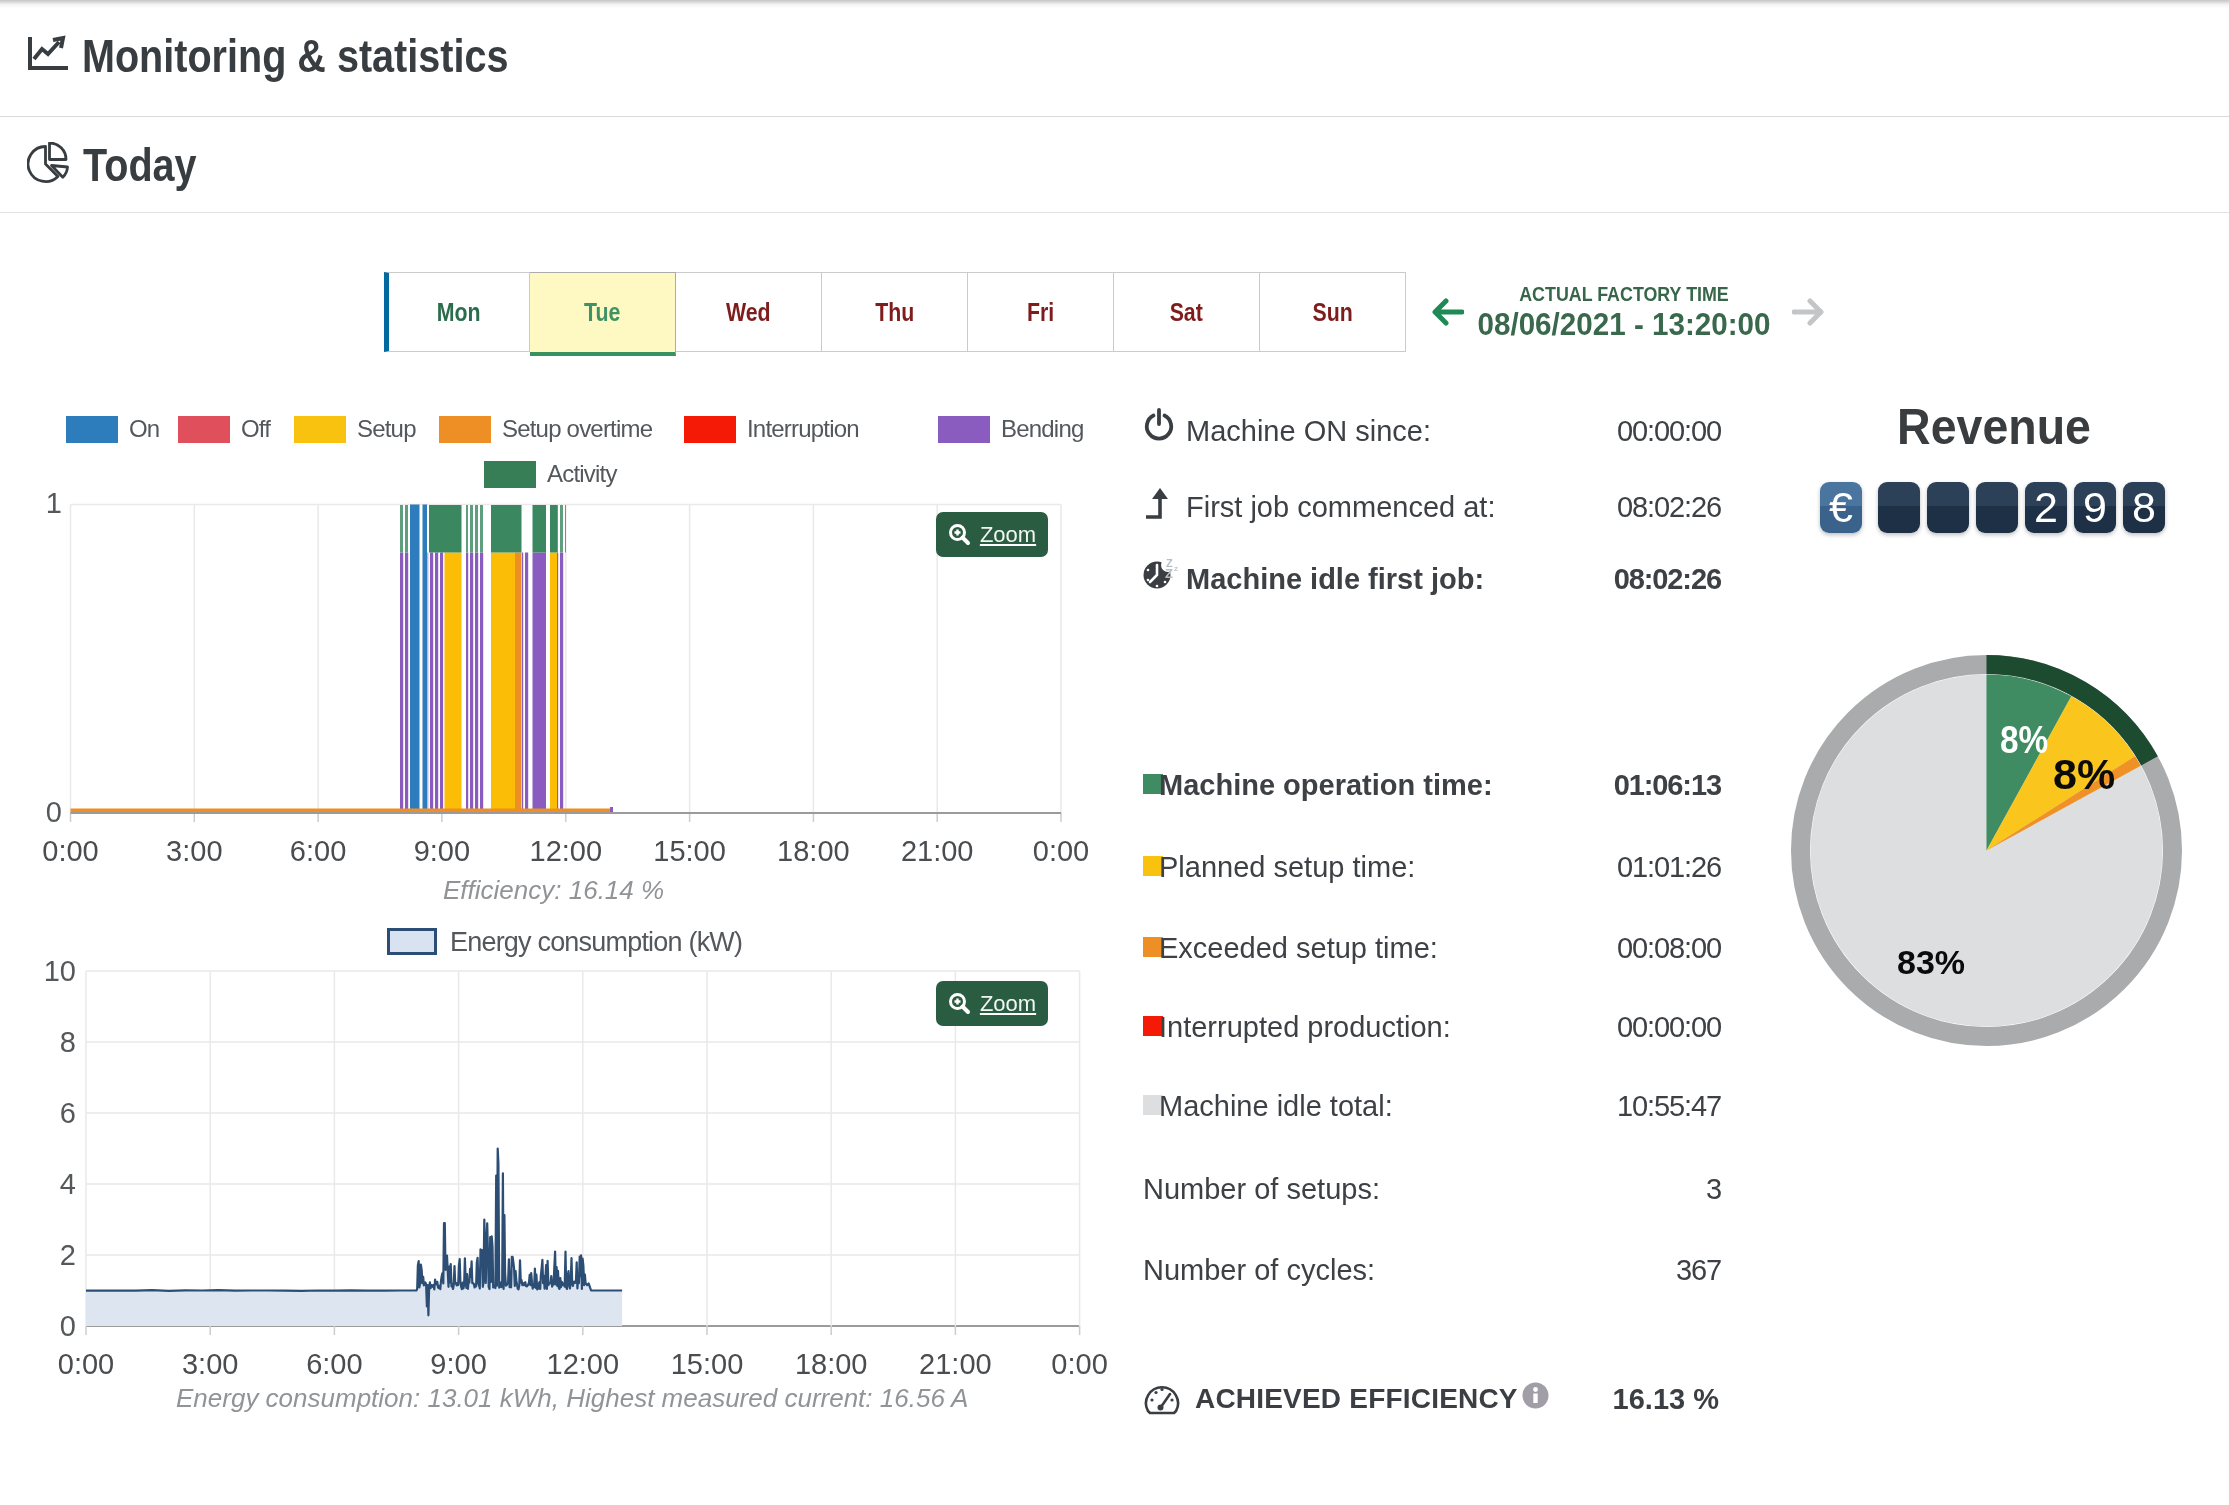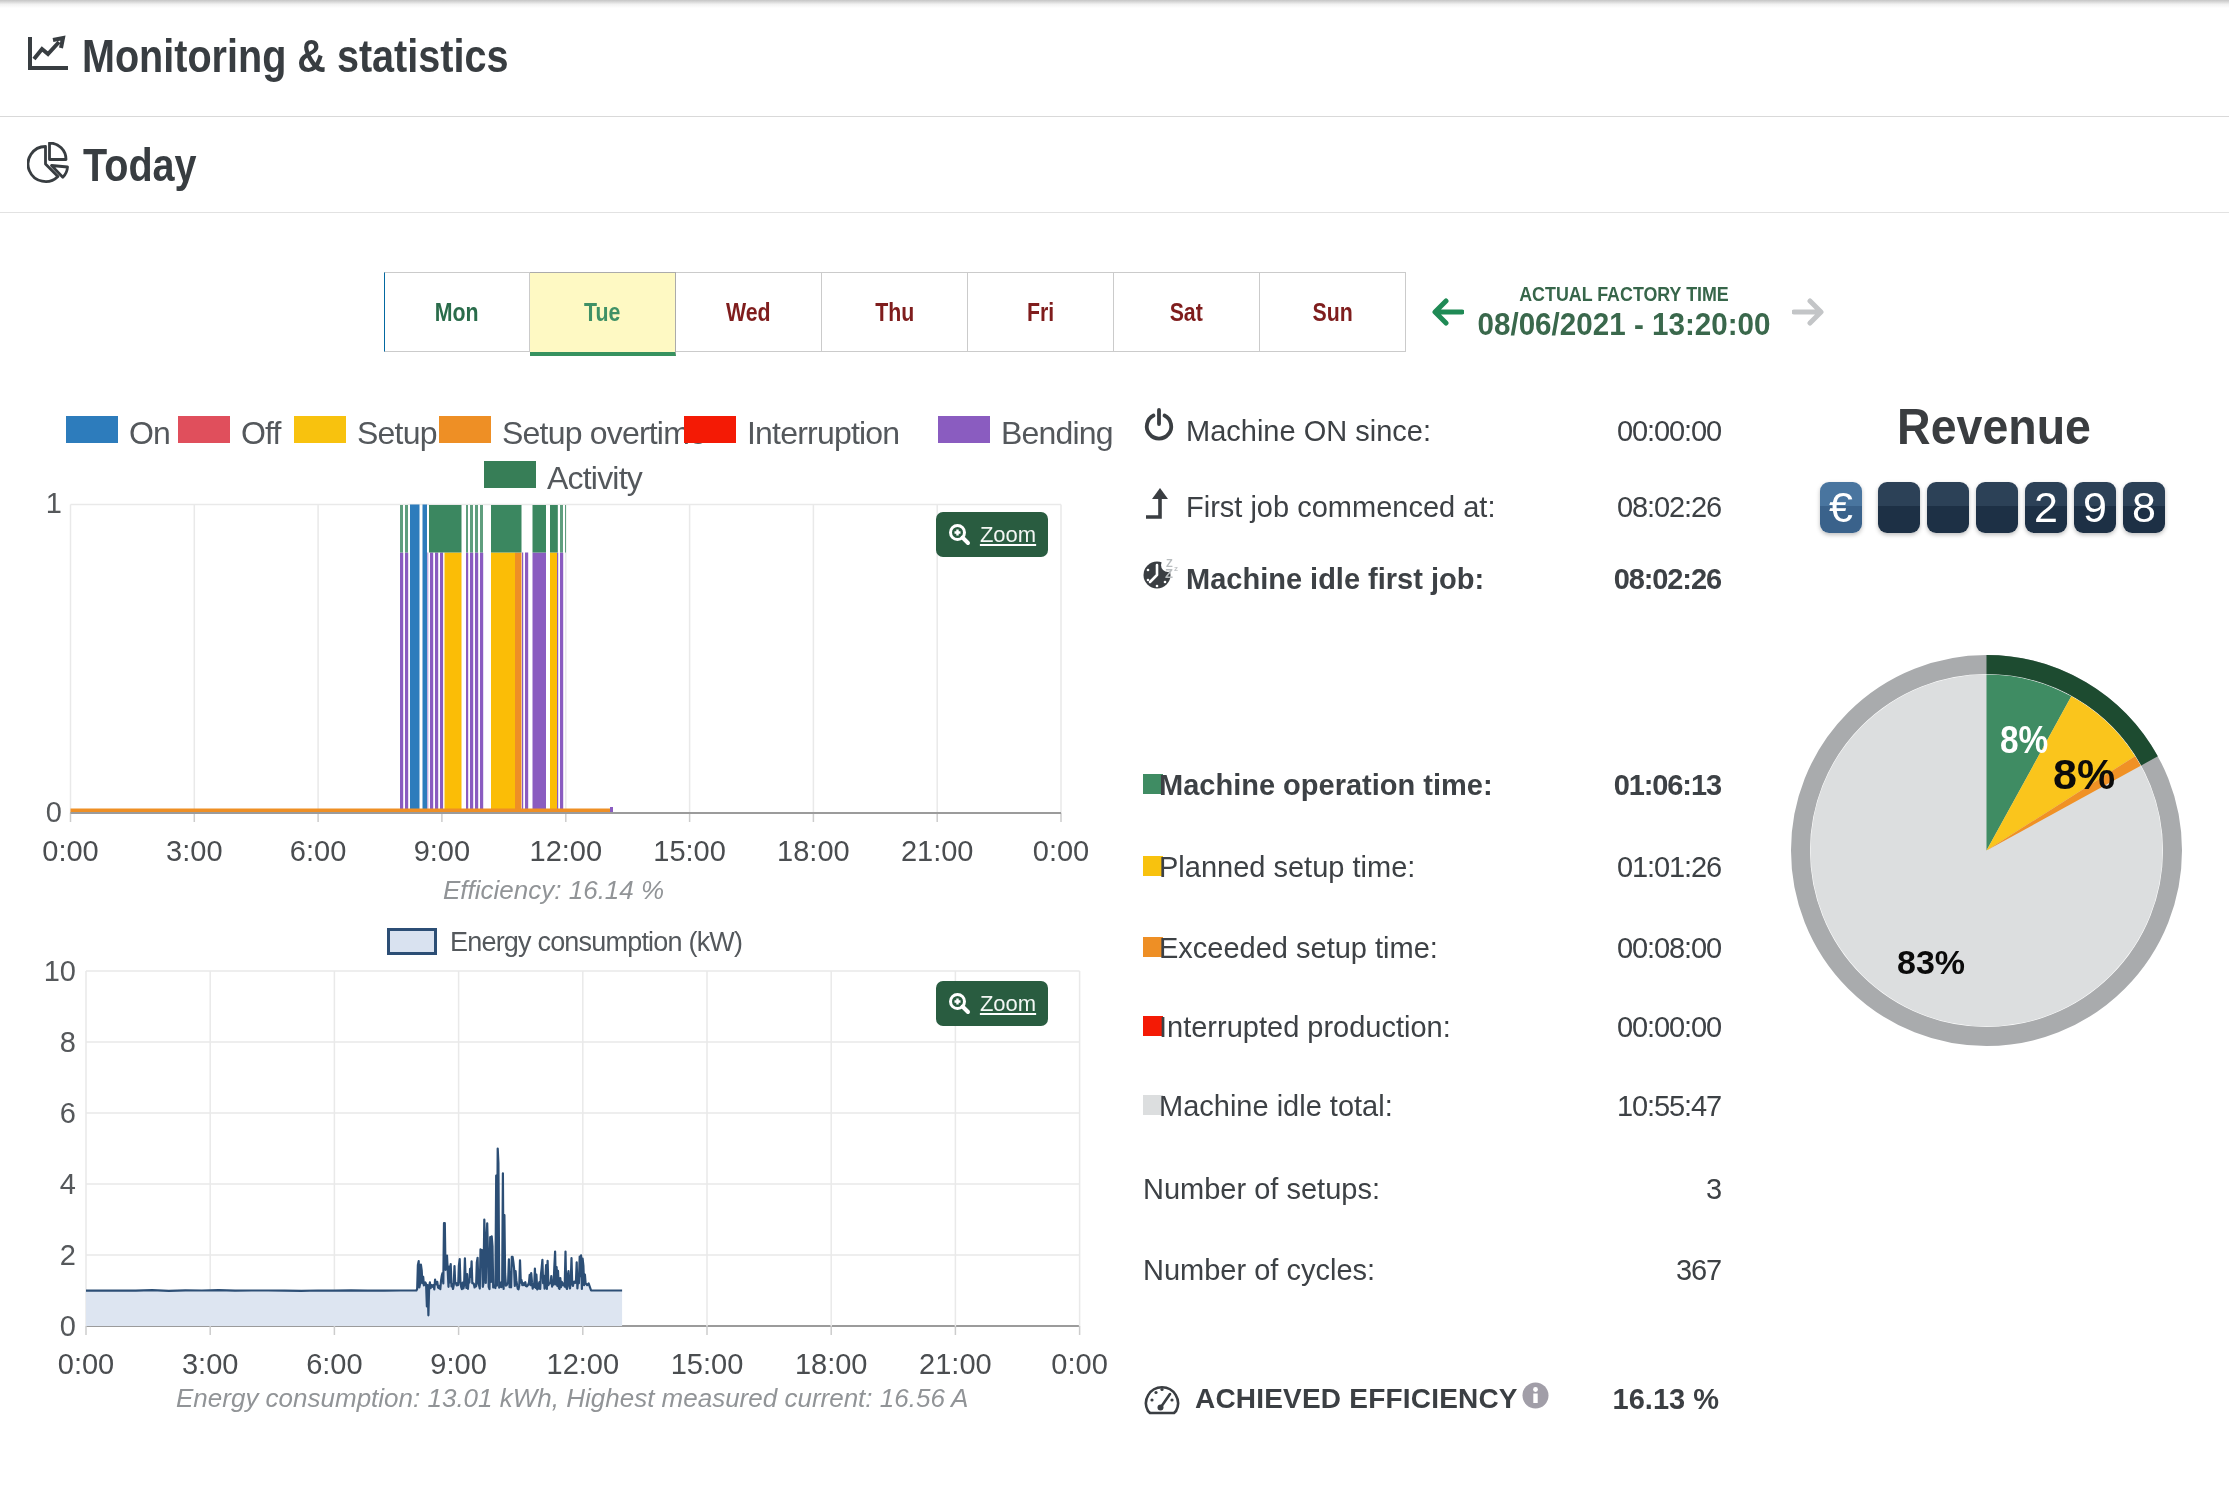--- a/index.html
+++ b/index.html
@@ -13,35 +13,35 @@
 .h2 { position:absolute; left:83px; top:138px; font-size:46px; font-weight:bold; color:#383d41; transform:scaleX(0.86); transform-origin:left top; white-space:nowrap; }
 .div1 { position:absolute; left:0; top:116px; width:2229px; height:1px; background:#d9d9d9; }
 .div2 { position:absolute; left:0; top:212px; width:2229px; height:1px; background:#e2e2e2; }
 
 
 .tabs { position:absolute; left:384px; top:272px; height:80px; display:flex; }
 .tab { width:146px; height:80px; border:1px solid #cbcbcb; border-left:none;
   display:flex; align-items:center; justify-content:center;
   font-size:26px; font-weight:bold; color:#7f1d1d; background:#fff; }
 .tab span { display:inline-block; transform:scaleX(0.82); }
-.tab:first-child { border-left:1px solid #0369a1; }
+.tab:first-child { border-left:5px solid #0369a1; }
 .tab.mon { color:#2a6c4b; }
 .tab.tue { background:#fef9c3; border-color:#ababab; color:#3f9166;
   border-bottom:4px solid #37925f; height:84px; }
 
 
 .ft-label { position:absolute; left:1420px; top:282px; width:408px; text-align:center;
   font-size:21px; font-weight:bold; color:#37664a; transform:scaleX(0.85); transform-origin:center top; }
 .ft-date { position:absolute; left:1420px; top:307px; width:408px; text-align:center;
   font-size:31px; font-weight:bold; color:#3a684c; transform:scaleX(0.955); transform-origin:center top; }
 
 
 .lg { position:absolute; height:27px; }
 .lgsw { position:absolute; width:52px; height:27px; }
-.lgtx { position:absolute; font-size:32px; color:#54585c; top:-1px; white-space:nowrap; letter-spacing:-0.8px;text-align:right; }
+.lgtx { position:absolute; font-size:24px; color:#54585c; top:-1px; white-space:nowrap; letter-spacing:-0.8px;text-align:right; }
 
 
 .cap { position:absolute; font-style:italic; font-size:26px; color:#919497; white-space:nowrap; }
 
 
 .zbtn { position:absolute; left:936px; width:112px; height:45px; background:#295c40; border-radius:7px;
   display:flex; align-items:center; justify-content:center; gap:9px; color:#fff;text-decoration:underline; }
 .zbtn span { font-size:22px; color:#f2f6f3; }
 
 

